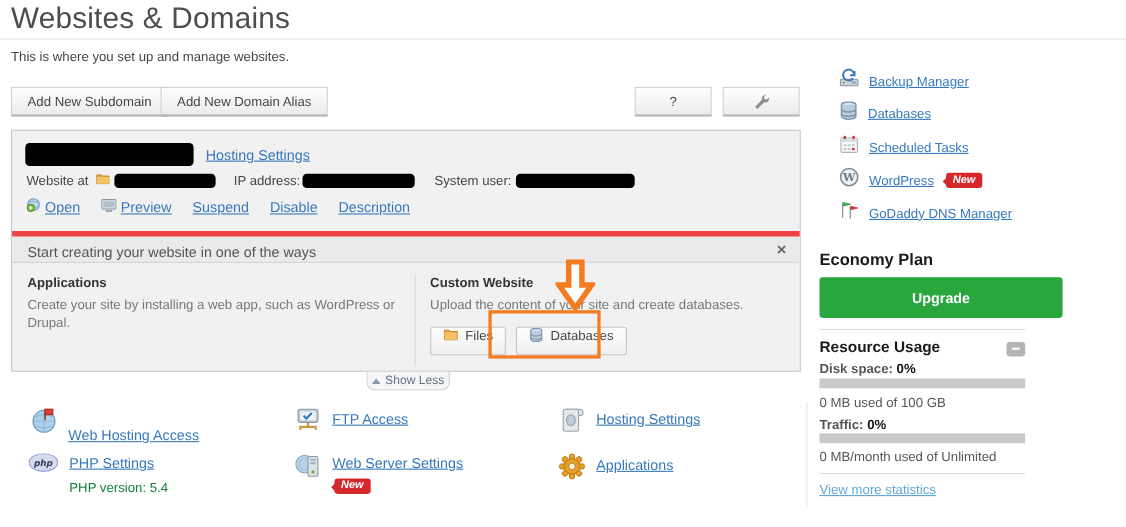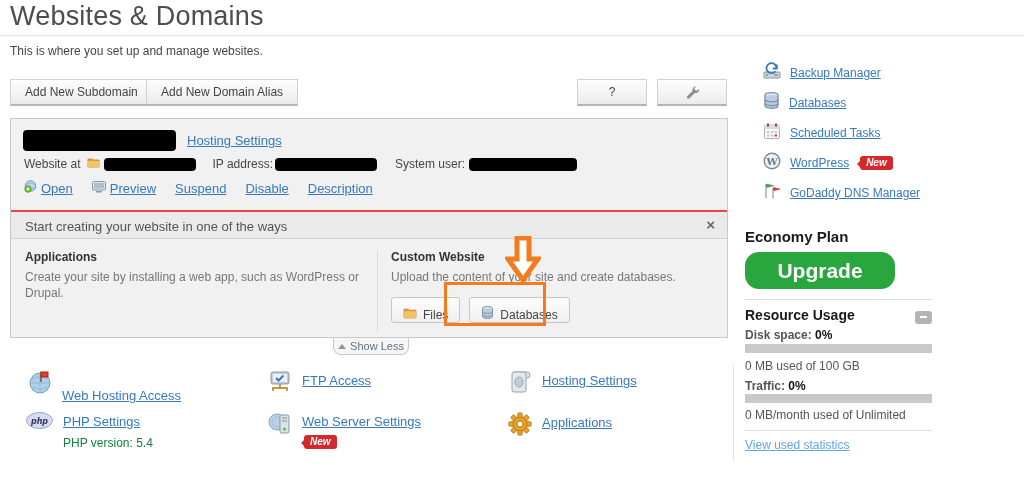--- a/index.html
+++ b/index.html
@@ -23,31 +23,31 @@
   
   .domain-box { left:10px; top:118px; width:718px; height:220px; background:#f1f1f1; border:1px solid #c9c9c9; }
   .redact { background:#000; border-radius:4px; display:inline-block; }
   .dm-redact { left:12px; top:11px; width:153px; height:21px; }
   .hs-link { left:176px; top:14px; font-size:13px; }
   .dm-row2 { left:13px; top:38px; display:flex; align-items:center; font-size:12px; color:#454545; }
   .dm-row3 { left:13px; top:61px; display:flex; align-items:center; gap:19px; font-size:13px; }
   .dm-row3 .with-ic { display:flex; align-items:center; gap:4px; }
 
   .gs-bar { left:0; top:91px; width:716px; height:29px; background:#eaeaea;
-    border-top:2px solid #ef4444; border-bottom:1px solid #d4d4d4; }
+    border-top:5px solid #ef4444; border-bottom:1px solid #d4d4d4; }
   .gs-title { left:14px; top:7px; font-size:13px; color:#555; }
   .gs-close { right:12px; top:4px; font-size:15px; color:#666; font-weight:bold; cursor:pointer; }
 
   .col-h { font-size:12px; font-weight:bold; color:#333; }
   .col-d { font-size:12px; color:#777; line-height:16px; margin-top:5px; }
   .col-left { left:14px; top:131px; width:340px; }
   .col-right { left:380px; top:131px; width:330px; }
   .col-sep { left:366px; top:131px; height:82px; border-left:1px solid #dbdbdb; }
 
-  .wbtn { display:inline-flex; align-items:flex-end; gap:6px; height:26px; padding:0 11px; font-size:12px; color:#454545;
+  .wbtn { display:inline-flex; align-items:flex-start; gap:6px; height:26px; padding:0 11px; font-size:12px; color:#454545;
     background:linear-gradient(#fdfdfd,#efefef); border:1px solid #c6c6c6; border-radius:3px; cursor:pointer; }
   .btn-row { margin-top:12px; display:flex; gap:9px; }
 
   .hl-rect { left:433px; top:163px; width:102px; height:44px; border:3px solid #f47b20; pointer-events:none; z-index:5; }
   .hl-arrow { left:494px; top:117px; z-index:6; pointer-events:none; }
 
   .show-less { left:333px; top:338px; width:76px; height:17px; background:#f6f6f6;
     border:1px solid #c9c9c9; border-top:none; border-radius:0 0 8px 8px;
     display:flex; align-items:center; justify-content:center; gap:4px;
     font-size:11px; color:#5e7081; cursor:pointer; }
@@ -63,22 +63,22 @@
   
   .badge { position:relative; display:inline-block; background:#d5282d; color:#fff; font-size:10px;
     font-weight:bold; font-style:italic; padding:1px 6px 2px; border-radius:3px; margin-left:8px; }
   .badge:before { content:""; position:absolute; left:-7px; top:4px; border:4px solid transparent; border-right-color:#d5282d; }
   .badge.below { margin-left:2px; margin-top:5px; }
 
   
   .sb-link { position:absolute; left:763px; display:flex; align-items:center; gap:9px; }
   .sb-link a.lnk { font-size:12px; }
   .plan-name { left:745px; top:228px; font-size:15px; font-weight:bold; color:#1a1a1a; }
-  .upgrade { left:745px; top:252px; width:150px; height:37px; background:#29a63d; border:none; border-radius:14px;
-    color:#fff; font-size:21px; font-weight:bold; cursor:pointer; text-align:center; line-height:37px; }
+  .upgrade { left:745px; top:252px; width:221px; height:37px; background:#29a63d; border:none; border-radius:3px;
+    color:#fff; font-size:13px; font-weight:bold; cursor:pointer; text-align:center; line-height:37px; }
   .sb-rule { left:745px; width:187px; border-top:1px solid #ddd; }
   .ru-head { left:745px; top:307px; font-size:14px; font-weight:bold; color:#1a1a1a; }
   .collapse-btn { left:915px; top:311px; width:17px; height:13px; background:#b4b4b4; border-radius:3px; cursor:pointer; }
   .collapse-btn:after { content:""; position:absolute; left:5px; top:5px; width:7px; height:2px; background:#fff; }
   .ru-label { position:absolute; left:745px; font-size:12px; font-weight:bold; color:#555; }
   .ru-label b { color:#111; }
   .bar { position:absolute; left:745px; width:187px; height:9px; background:#c9c9c9; }
   .bar .fill { height:100%; width:0; background:#8aa34f; }
   .ru-detail { position:absolute; left:745px; font-size:12px; color:#555; }
 </style>
@@ -334,13 +334,13 @@
 <div class="ru-label" style="top:379px">
   <span>Traffic:</span>
   <b>0%</b>
 </div>
 <div class="bar" style="top:394px">
     <div class="fill"></div>
   </div>
 <div class="ru-detail" style="top:408px">0 MB/month used of Unlimited</div>
 
 <div class="abs sb-rule" style="top:430px"></div>
-<a class="abs lnk-light" style="left:745px;top:438px;font-size:12px">View used statistics</a>
+<a class="abs lnk-light" style="left:745px;top:438px;font-size:12px">View more statistics</a>
 
 </body></html>

